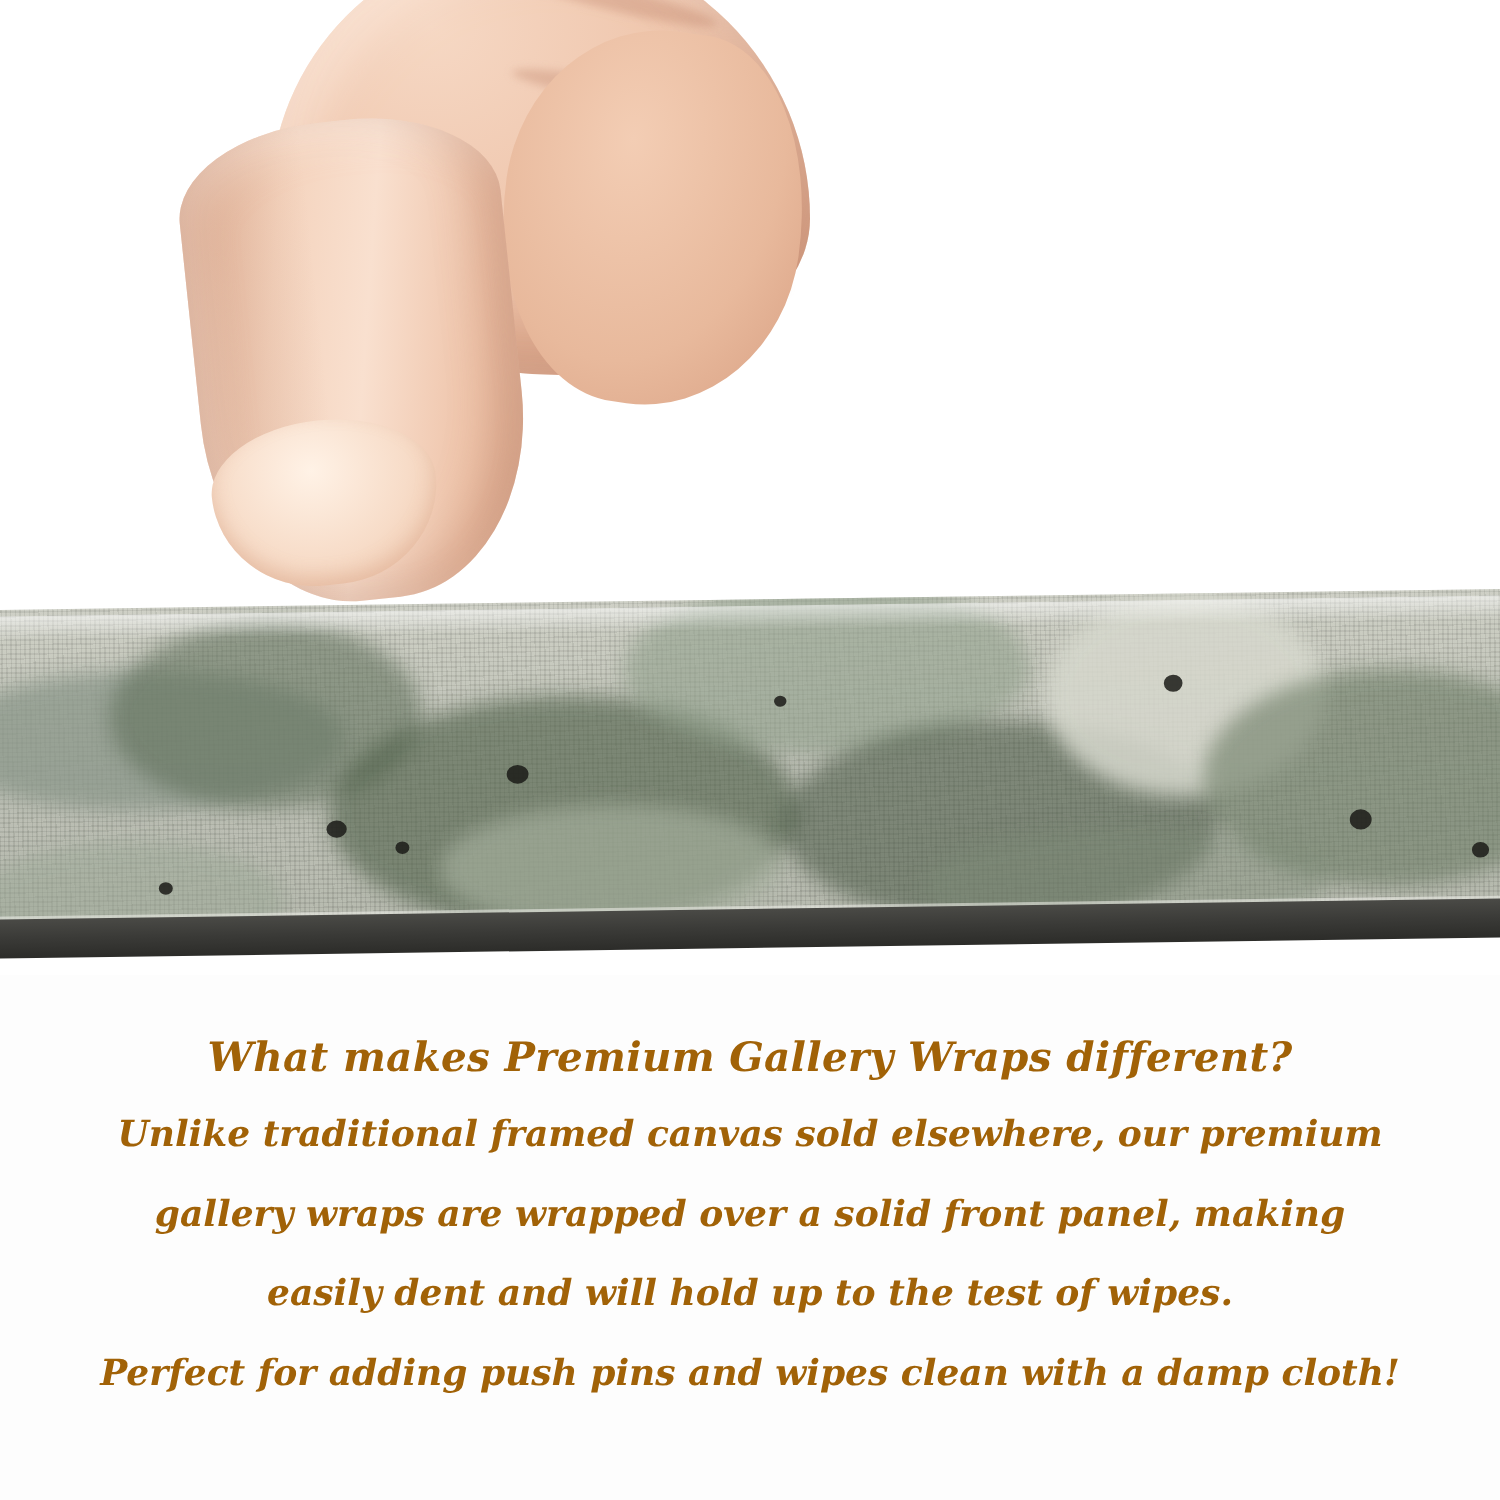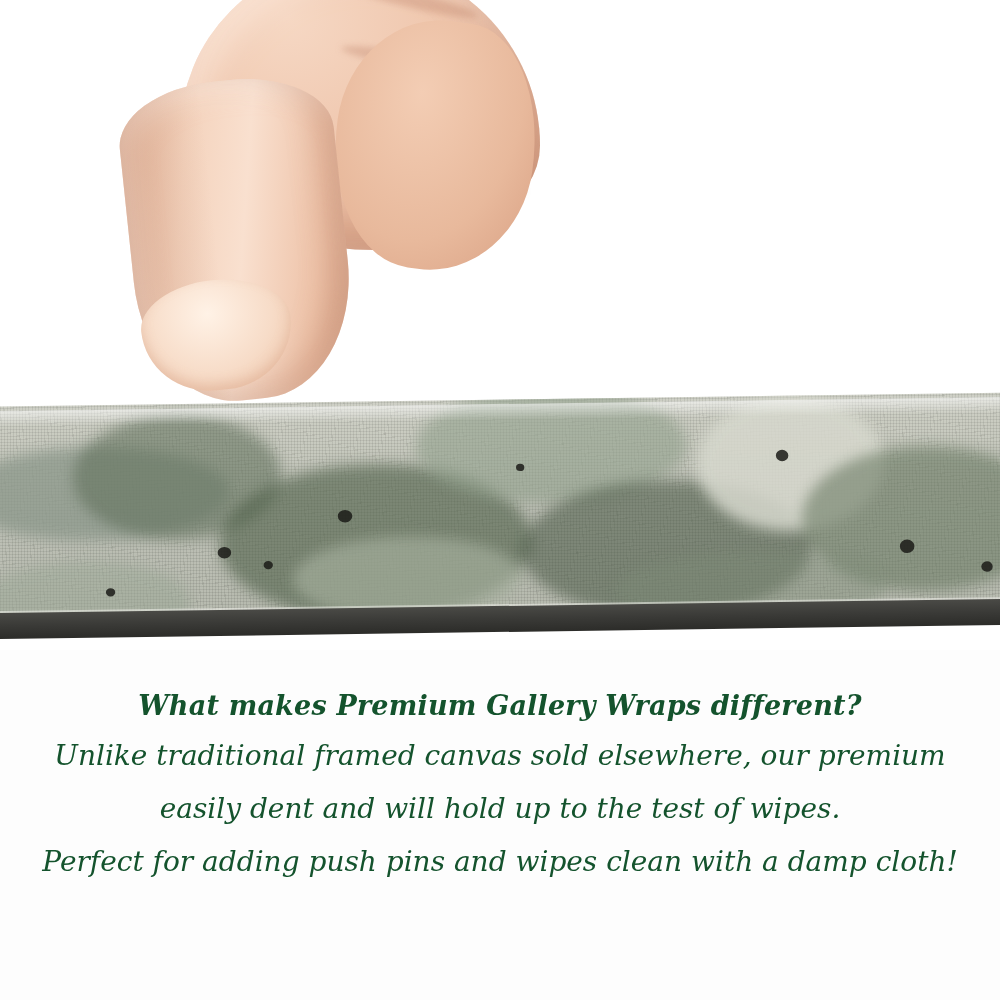--- a/index.html
+++ b/index.html
@@ -156,35 +156,35 @@
     transform: rotate(-0.8deg);
   }
 
   
   .caption {
     position: absolute;
     left: 0;
     top: 690px;
     width: 1000px;
     text-align: center;
-    color: #14532d;
+    color: #a16207;
     font-family: "DejaVu Serif", serif;
     font-style: italic;
   }
   .caption h2 {
     margin: 0 0 6px 0;
     font-size: 27px;
     font-weight: 700;
     letter-spacing: 0.2px;
   }
   .caption p {
     margin: 16px;
-    font-size: 28px;
+    font-size: 24px;
     line-height: 37px;
-    font-weight: 400;
+    font-weight: 700;
   }
   .caption .last {
     margin-top: 4px;
   }
 </style>
 </head>
 <body>
 
 <div class="page">
 
@@ -226,17 +226,18 @@
     </div>
 
     <div class="strip-top-shade"></div>
     <div class="canvas-bottom-hi"></div>
     <div class="canvas-bottom"></div>
   </div>
 
   <div class="caption">
     <h2>What makes Premium Gallery Wraps different?</h2>
     <p>Unlike traditional framed canvas sold elsewhere, our premium</p>
+    <p>gallery wraps are wrapped over a solid front panel, making</p>
     <p>easily dent and will hold up to the test of wipes.</p>
     <p class="last">Perfect for adding push pins and wipes clean with a damp cloth!</p>
   </div>
 
 </div>
 
 </body></html>

